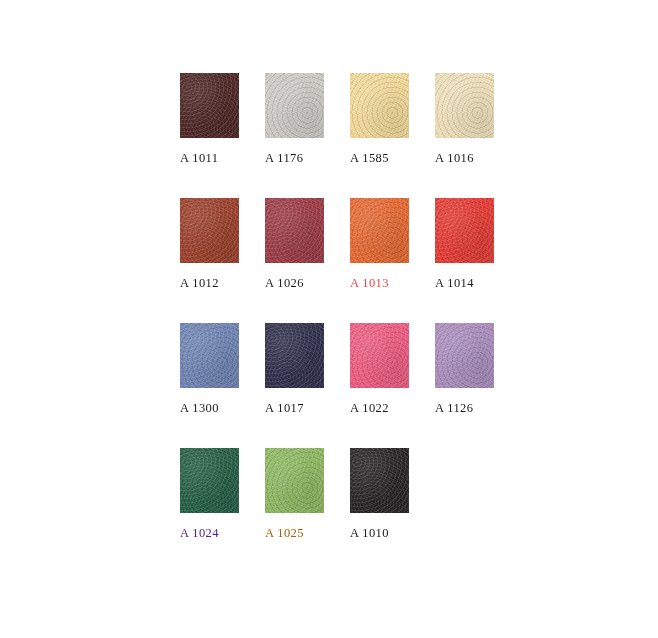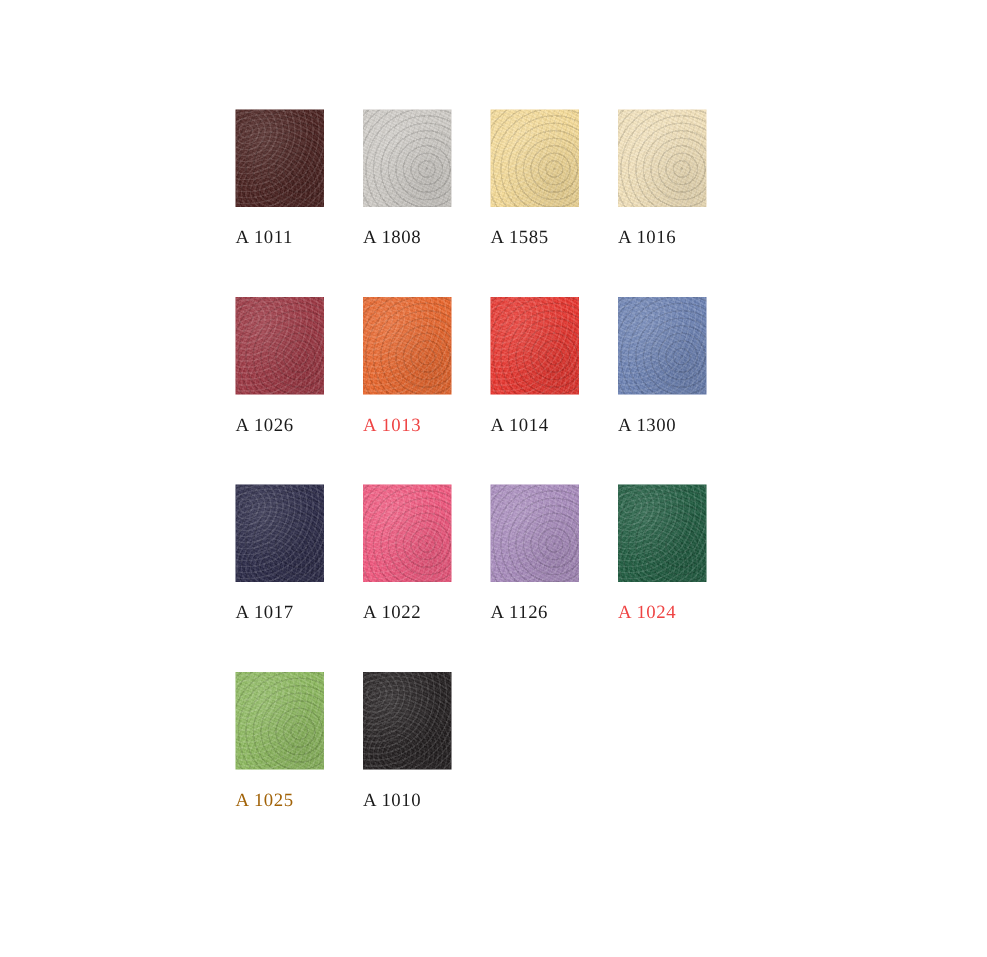--- a/index.html
+++ b/index.html
@@ -30,20 +30,21 @@
     grid-template-columns: repeat(4, 85px);
     grid-template-rows: repeat(4, 125px);
     column-gap: 0px;
     row-gap: 0px;
   }
 
   .swatch-cell {
     position: relative;
     width: 85px;
     height: 158px;
+    margin-left: 23px;
   }
 
   .swatch-chip {
     position: relative;
     width: 59px;
     height: 65px;
     overflow: hidden;
     background-color: #cccccc;
   }
 
@@ -86,29 +87,33 @@
 <body style="background-color: rgb(255, 255, 255);">
 
 <div id="swatch-board">
   <div class="swatch-grid">
       <div class="swatch-cell">
         <div class="swatch-chip" style="background-color: rgb(74, 33, 31);"></div>
         <div class="swatch-label" style="color: rgb(26, 26, 26);">A 1011</div>
       </div>
       <div class="swatch-cell">
         <div class="swatch-chip" style="background-color: rgb(207, 204, 199);"></div>
-        <div class="swatch-label" style="color: rgb(26, 26, 26);">A 1808</div>
+        <div class="swatch-label" style="color: rgb(26, 26, 26);">A 1176</div>
       </div>
       <div class="swatch-cell">
         <div class="swatch-chip" style="background-color: rgb(246, 220, 153);"></div>
         <div class="swatch-label" style="color: rgb(26, 26, 26);">A 1585</div>
       </div>
       <div class="swatch-cell">
         <div class="swatch-chip" style="background-color: rgb(243, 226, 187);"></div>
         <div class="swatch-label" style="color: rgb(26, 26, 26);">A 1016</div>
+      </div>
+      <div class="swatch-cell">
+        <div class="swatch-chip" style="background-color: rgb(156, 59, 38);"></div>
+        <div class="swatch-label" style="color: rgb(26, 26, 26);">A 1012</div>
       </div>
       <div class="swatch-cell">
         <div class="swatch-chip" style="background-color: rgb(156, 54, 66);"></div>
         <div class="swatch-label" style="color: rgb(26, 26, 26);">A 1026</div>
       </div>
       <div class="swatch-cell">
         <div class="swatch-chip" style="background-color: rgb(233, 102, 44);"></div>
         <div class="swatch-label" style="color: #ef4444;">A 1013</div>
       </div>
       <div class="swatch-cell">
@@ -126,21 +131,21 @@
       <div class="swatch-cell">
         <div class="swatch-chip" style="background-color: rgb(242, 88, 127);"></div>
         <div class="swatch-label" style="color: rgb(26, 26, 26);">A 1022</div>
       </div>
       <div class="swatch-cell">
         <div class="swatch-chip" style="background-color: rgb(169, 140, 190);"></div>
         <div class="swatch-label" style="color: rgb(26, 26, 26);">A 1126</div>
       </div>
       <div class="swatch-cell">
         <div class="swatch-chip" style="background-color: rgb(31, 92, 64);"></div>
-        <div class="swatch-label" style="color: #ef4444;">A 1024</div>
+        <div class="swatch-label" style="color: #4c1d95;">A 1024</div>
       </div>
       <div class="swatch-cell">
         <div class="swatch-chip" style="background-color: rgb(140, 185, 94);"></div>
         <div class="swatch-label" style="color: #a16207;">A 1025</div>
       </div>
       <div class="swatch-cell">
         <div class="swatch-chip" style="background-color: rgb(35, 31, 32);"></div>
         <div class="swatch-label" style="color: rgb(26, 26, 26);">A 1010</div>
       </div>
     </div>

